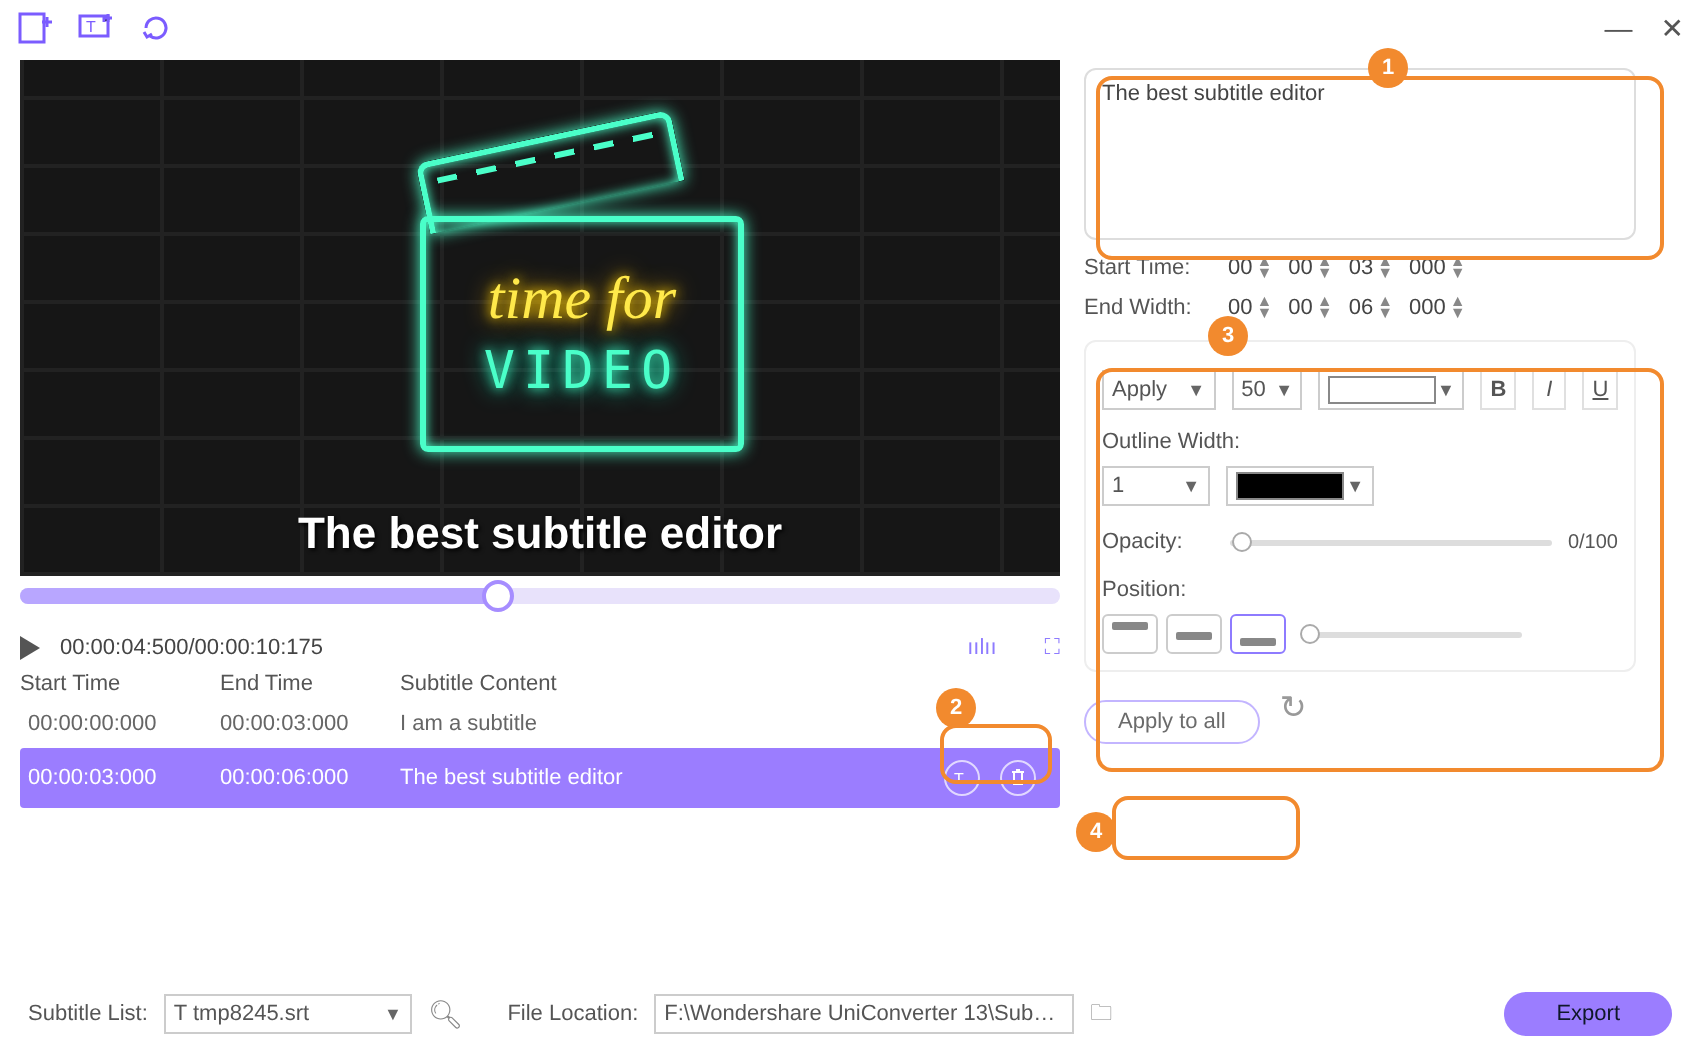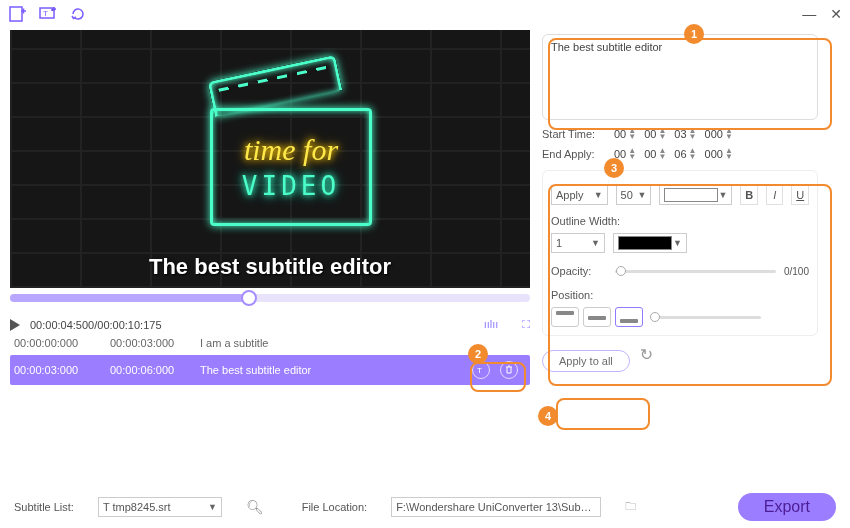--- a/index.html
+++ b/index.html
@@ -66,22 +66,22 @@
 .pos-icons { display:flex; gap:4px; }
 .pos-box { width:28px; height:20px; border:1px solid #ccc; border-radius:3px; position:relative; background:#fff;}
 .pos-box.sel { border-color:#8e7bff; }
 .pos-box .bar { position:absolute; left:4px; right:4px; height:4px; background:#888; border-radius:1px;}
 .apply-btn { border: 1px solid #c3b5ff; color: #6b6b6b; border-radius: 14px; padding: 4px 16px; font-size: 11px; background:#fff; margin-top: 14px; }
 .reset-ic { display:inline-block; margin-left:10px; color:#999; }
 
 .callout { position: absolute; border: 2px solid #f28a2e; border-radius: 8px; pointer-events: none; }
 .badge { position: absolute; width: 20px; height: 20px; border-radius: 50%; background: #f28a2e; color: #fff; font-size: 11px; font-weight: bold; display:flex; align-items:center; justify-content:center; pointer-events:none; }
 
-.footer { position:absolute; bottom:0; left:0; right:0; height:42px; display:flex; align-items:center; padding:0 14px; font-size:11px; color:#555; gap:24px;}
-.export-btn { margin-left:auto; background:#9b7dff; color:#4c1d95; border:none; border-radius:14px; padding:5px 26px; font-size:16px;}
+.footer { position:absolute; bottom:0; left:0; right:0; height:42px; display:flex; align-items:center; padding:0 14px; font-size:11px; color:#555; gap:8px;}
+.export-btn { margin-left:auto; background:#9b7dff; color:#0f172a; border:none; border-radius:14px; padding:5px 26px; font-size:11px;}
 </style>
 </head>
 <body>
 
 <div class="titlebar">
   <div class="tools">
     <span class="tool-icon">
         <svg width="18" height="18" viewBox="0 0 18 18">
           <rect x="1" y="2" width="12" height="14" fill="none" stroke="#7b5cff" stroke-width="1.5"></rect>
           <path d="M12 6h5M14.5 3.5v5" stroke="#7b5cff" stroke-width="1.5"></path>
@@ -130,20 +130,25 @@
       <div class="playrow">
         <span class="play-icon"></span>
         <span>00:00:04:500/00:00:10:175</span>
         <span class="right-icons">
           <span>ıılıı</span>
           <span>⛶</span>
         </span>
       </div>
     </div>
 
+    <div class="sub-table-head">
+      <span class="col-start">Start Time</span>
+      <span class="col-end">End Time</span>
+      <span class="col-content">Subtitle Content</span>
+    </div>
     <div class="sub-row" style="color:#666;">
       <span class="col-start">00:00:00:000</span>
       <span class="col-end">00:00:03:000</span>
       <span class="col-content">I am a subtitle</span>
     </div>
     <div class="sub-row sel">
       <span class="col-start">00:00:03:000</span>
       <span class="col-end">00:00:06:000</span>
       <span class="col-content">The best subtitle editor</span>
       <span class="row-actions">
@@ -181,21 +186,21 @@
             <span>03</span>
             <span class="arrows">▲<br>▼</span>
           </span>
         <span class="spin">
             <span>000</span>
             <span class="arrows">▲<br>▼</span>
           </span>
       </div>
     </div>
     <div class="timefield">
-      <span class="label">End Apply:</span>
+      <span class="label">End Width:</span>
       <div class="spinners">
         <span class="spin">
             <span>00</span>
             <span class="arrows">▲<br>▼</span>
           </span>
         <span class="spin">
             <span>00</span>
             <span class="arrows">▲<br>▼</span>
           </span>
         <span class="spin">

